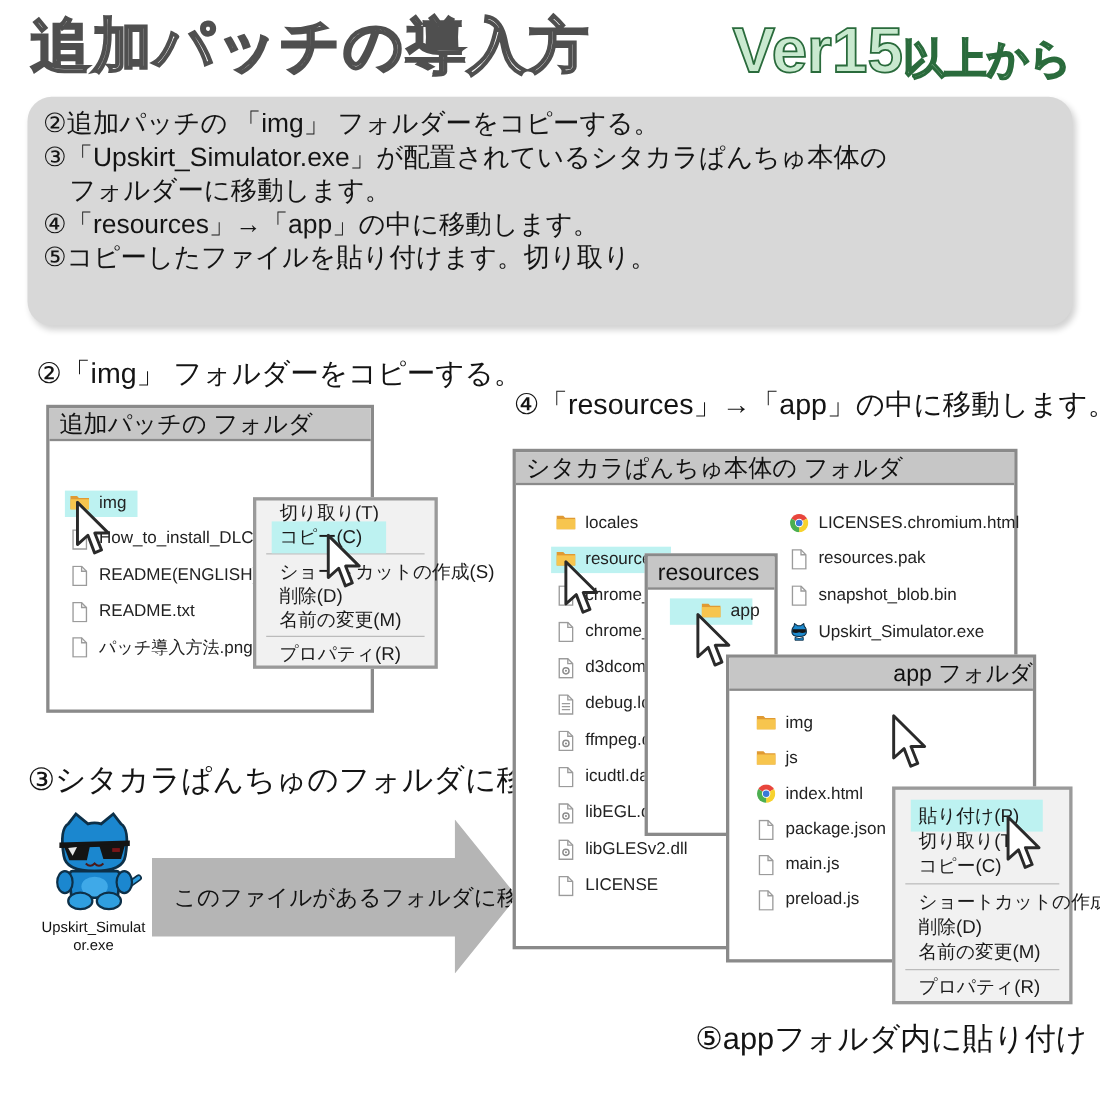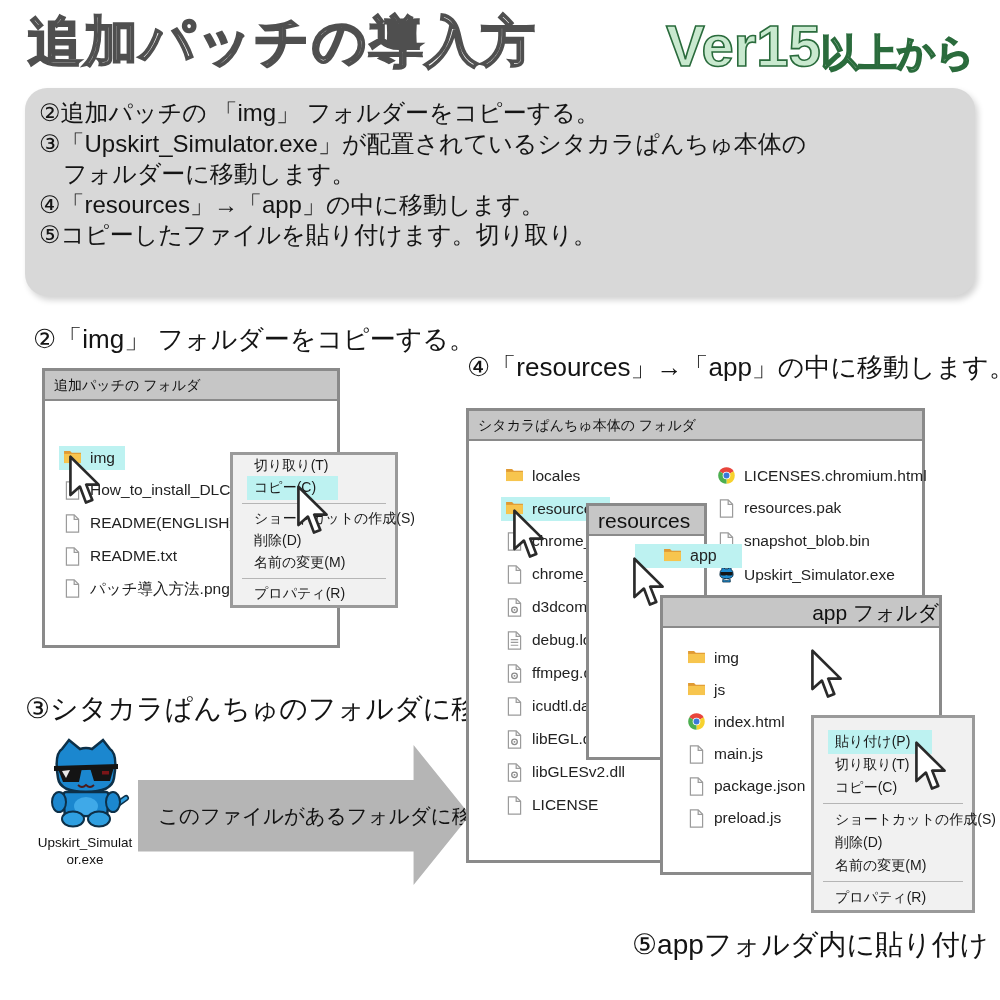--- a/index.html
+++ b/index.html
@@ -29,52 +29,52 @@
   
   .heading { position:absolute; font-size:26px; font-weight:normal; white-space:nowrap; }
   #h-step2 { left:33px;  top:322px; }
   #h-step4 { left:467px; top:350px; }
   #h-step3 { left:25px;  top:690px; font-size:28px; }
   #h-step5 { left:632px; top:926px; font-size:28px; }
   
   .win { position:absolute; background:#fff; border:3px solid #8a8a8a; }
   .titlebar {
     height:30px; background:#c6c6c6; border-bottom:2px solid #8a8a8a;
-    font-size:14px; line-height:29px; padding-left:9px; color:#111;
+    font-size:22px; line-height:29px; padding-left:9px; color:#111;
     white-space:nowrap; overflow:hidden;
   }
   .win-body { position:relative; width:100%; height:calc(100% - 32px); }
   #win-patch     { left:42px;  top:368px; width:298px; height:280px; z-index:2; }
   #win-main      { left:466px; top:408px; width:459px; height:455px; z-index:2; }
   #win-resources { left:586px; top:503px; width:121px; height:257px; z-index:3; }
   #win-resources .titlebar { font-size:21px; }
   #win-app       { left:660px; top:595px; width:282px; height:280px; z-index:4; }
   #win-app .titlebar { font-size:21px;text-align:right; }
   
   .file-col { position:absolute; }
   #win-patch .file-col       { left:14px;  top:40px; }
   #col-main-left             { left:32px;  top:18px; }
   #col-main-right            { left:244px; top:18px; }
-  #win-resources .file-col   { left:0px;   top:4px;  width:100%; padding:0 4px;margin-left:42px; }
+  #win-resources .file-col   { left:0px;   top:4px;  width:100%; padding:0 20px; }
   #win-app .file-col         { left:20px;  top:14px; }
   .file-row { height:33px; display:flex; align-items:center; }
   #win-resources .file-row, #win-app .file-row { height:32px; }
   .row-inner { display:inline-flex; align-items:flex-start; gap:8px; padding:3px 10px 3px 4px; }
   #win-resources .row-inner { width:100%; padding-left:28px; }
   .row-inner.hl { background:#bdf2f1; }
   .file-label { font-size:15.5px; color:#222; white-space:nowrap; }
   #win-resources .file-label { font-size:16px; }
   .icon-slot { display:inline-flex; width:19px; justify-content:center; flex:none; }
   
   .menu { position:absolute; background:#f1f1f1; border:3px solid #9a9a9a; }
   #menu-copy  { left:230px; top:452px; width:168px; height:156px; z-index:3; }
   #menu-paste { left:811px; top:715px; width:164px; height:198px; z-index:5; padding-top:12px; }
   .menu-item { height:22px; display:flex; align-items:center; padding-left:21px; }
   #menu-paste .menu-item { height:23px; }
-  .menu-label { font-size:14px; color:#1a1a1a; white-space:nowrap; }
+  .menu-label { font-size:17px; color:#1a1a1a; white-space:nowrap; }
   .menu-label.hl { background:#bdf2f1; margin-left:-7px; padding:3px 22px 3px 7px; }
   .menu-sep { border-top:1px solid #b5b5b5; margin:4px 9px; }
   
   #big-arrow {
     position:absolute; left:138px; top:745px; width:332px; height:140px;
     background:#b5b5b5; z-index:1;
     clip-path:polygon(0 25%, 83% 25%, 83% 0%, 100% 50%, 83% 100%, 83% 76%, 0 76%);
   }
   #big-arrow .arrow-label {
     position:absolute; left:20px; top:25%; height:51%; display:flex; align-items:center;
@@ -479,32 +479,32 @@
     </span>
   </div>
         <div class="file-row">
     <span class="row-inner">
       <span class="icon-slot">
               <svg viewBox="0 0 16 20" width="15" height="19">
     <path d="M1.5,0.8 H9.8 L14.5,5.5 V19.2 H1.5 Z" fill="#fff" stroke="#9b9b9b" stroke-width="1.3"></path>
     <path d="M9.8,0.8 V5.5 H14.5" fill="none" stroke="#9b9b9b" stroke-width="1.3"></path>
   </svg>
             </span>
+      <span class="label file-label">package.json</span>
+    </span>
+  </div>
+        <div class="file-row">
+    <span class="row-inner">
+      <span class="icon-slot">
+              <svg viewBox="0 0 16 20" width="15" height="19">
+    <path d="M1.5,0.8 H9.8 L14.5,5.5 V19.2 H1.5 Z" fill="#fff" stroke="#9b9b9b" stroke-width="1.3"></path>
+    <path d="M9.8,0.8 V5.5 H14.5" fill="none" stroke="#9b9b9b" stroke-width="1.3"></path>
+  </svg>
+            </span>
       <span class="label file-label">main.js</span>
-    </span>
-  </div>
-        <div class="file-row">
-    <span class="row-inner">
-      <span class="icon-slot">
-              <svg viewBox="0 0 16 20" width="15" height="19">
-    <path d="M1.5,0.8 H9.8 L14.5,5.5 V19.2 H1.5 Z" fill="#fff" stroke="#9b9b9b" stroke-width="1.3"></path>
-    <path d="M9.8,0.8 V5.5 H14.5" fill="none" stroke="#9b9b9b" stroke-width="1.3"></path>
-  </svg>
-            </span>
-      <span class="label file-label">package.json</span>
     </span>
   </div>
         <div class="file-row">
     <span class="row-inner">
       <span class="icon-slot">
               <svg viewBox="0 0 16 20" width="15" height="19">
     <path d="M1.5,0.8 H9.8 L14.5,5.5 V19.2 H1.5 Z" fill="#fff" stroke="#9b9b9b" stroke-width="1.3"></path>
     <path d="M9.8,0.8 V5.5 H14.5" fill="none" stroke="#9b9b9b" stroke-width="1.3"></path>
   </svg>
             </span>

